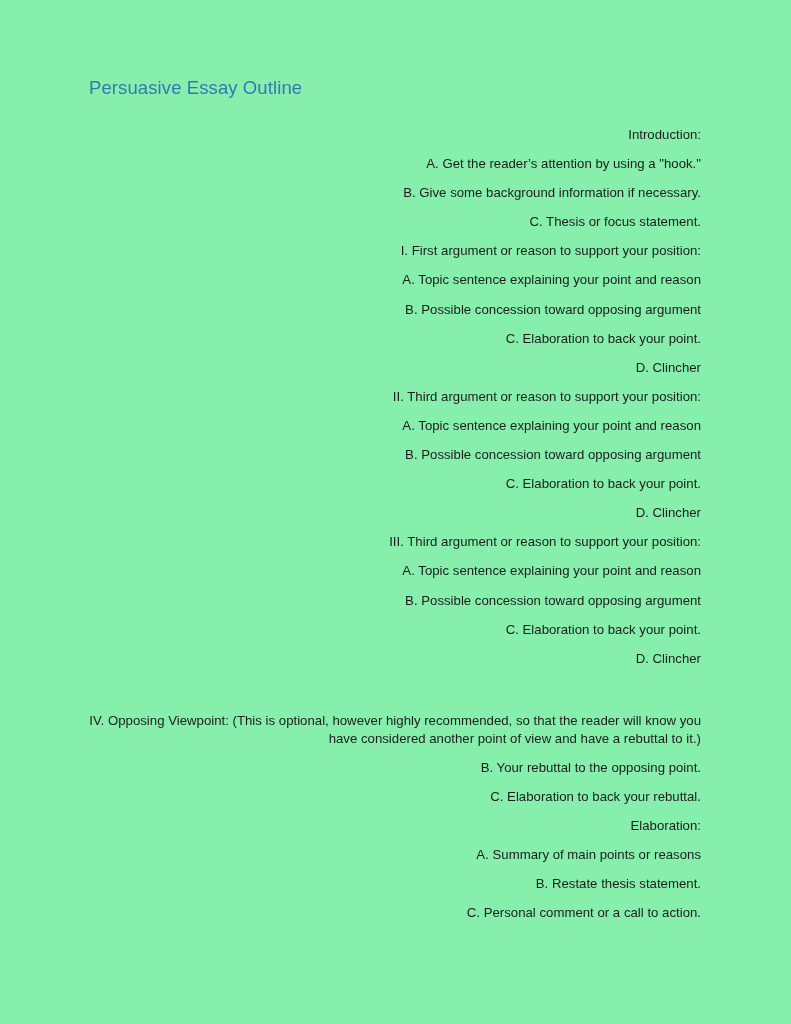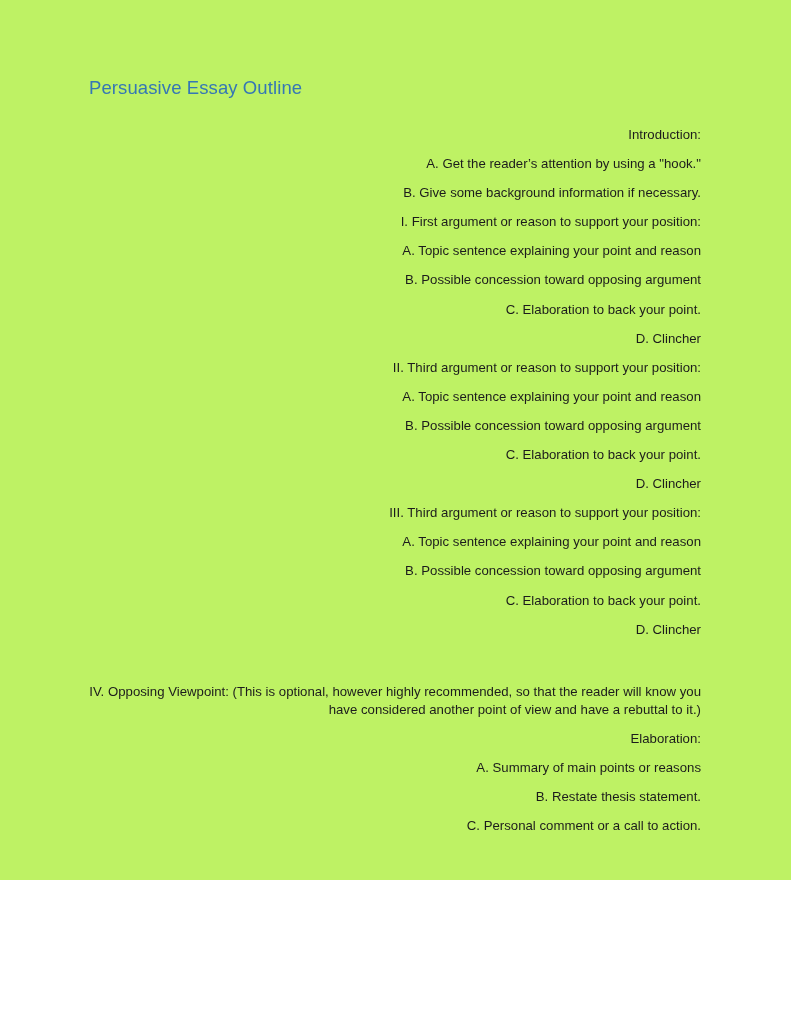--- a/index.html
+++ b/index.html
@@ -12,22 +12,22 @@
     width: 791px;
     height: 1024px;
     font-family: "Liberation Sans", sans-serif;
     color: #1a1a1a;
     -webkit-font-smoothing: antialiased;
   }
 
   .page {
     position: relative;
     width: 791px;
-    height: 880px;
-    background: #bef264;
+    height: 1024px;
+    background: #86efac;
     box-sizing: border-box;
     padding: 8px;
     overflow: hidden;
   }
 
   .content {
     position: absolute;
     left: 89px;
     top: 76px;
     width: 612px;
@@ -69,40 +69,43 @@
 <body>
 
 <div class="page">
   <div class="content">
 
     <h1 class="doc-title">Persuasive Essay Outline</h1>
 
     <p class="para">Introduction:</p>
     <p class="para indent">A. Get the reader’s attention by using a "hook."</p>
     <p class="para indent">B. Give some background information if necessary.</p>
+    <p class="para indent">C. Thesis or focus statement.</p>
 
     <p class="para">I. First argument or reason to support your position:</p>
     <p class="para indent">A. Topic sentence explaining your point and reason</p>
     <p class="para indent">B. Possible concession toward opposing argument</p>
     <p class="para indent">C. Elaboration to back your point.</p>
     <p class="para indent">D. Clincher</p>
 
     <p class="para">II. Third argument or reason to support your position:</p>
     <p class="para indent">A. Topic sentence explaining your point and reason</p>
     <p class="para indent">B. Possible concession toward opposing argument</p>
     <p class="para indent">C. Elaboration to back your point.</p>
     <p class="para indent">D. Clincher</p>
 
     <p class="para">III. Third argument or reason to support your position:</p>
     <p class="para indent">A. Topic sentence explaining your point and reason</p>
     <p class="para indent">B. Possible concession toward opposing argument</p>
     <p class="para indent">C. Elaboration to back your point.</p>
     <p class="para indent">D. Clincher</p>
 
     <p class="para wrap">IV. Opposing Viewpoint: (This is optional, however highly recommended, so that the reader will know you have considered another point of view and have a rebuttal to it.)</p>
+    <p class="para indent">B. Your rebuttal to the opposing point.</p>
+    <p class="para indent">C. Elaboration to back your rebuttal.</p>
 
     <p class="para">Elaboration:</p>
     <p class="para">A. Summary of main points or reasons</p>
     <p class="para">B. Restate thesis statement.</p>
     <p class="para last">C. Personal comment or a call to action.</p>
 
   </div>
 </div>
 
 </body></html>

